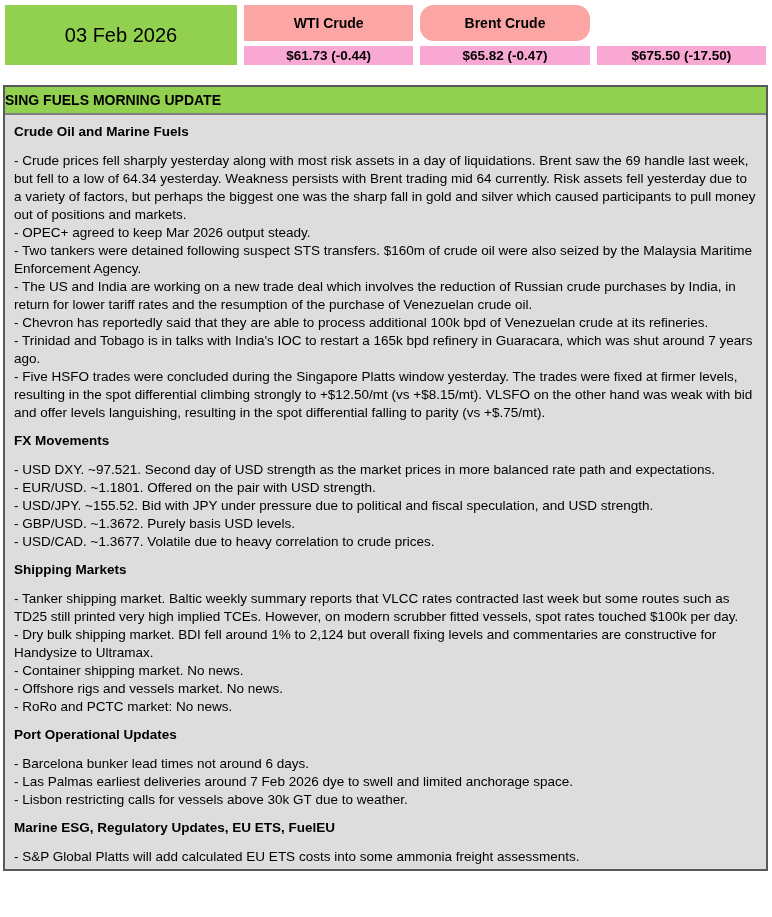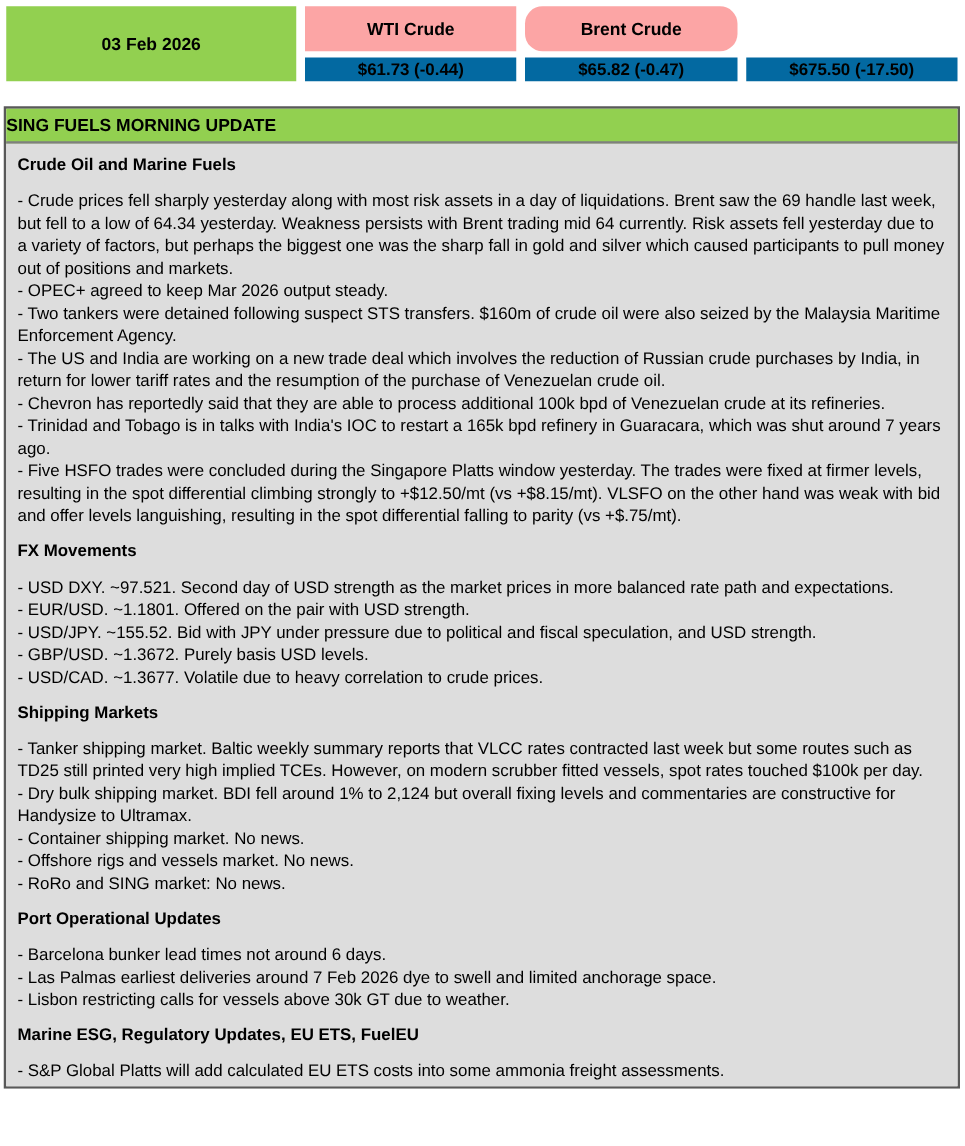--- a/index.html
+++ b/index.html
@@ -19,33 +19,33 @@
     row-gap: 5px;
     width: 761px;
     margin: 5px 0 0 5px;
   }
   .date-cell {
     grid-row: 1 / span 2;
     background: #92D050;
     display: flex;
     align-items: center;
     justify-content: center;
-    font-weight: bold;
-    font-size: 14px;
+    font-weight: normal;
+    font-size: 20px;
   }
   .quote-head {
     background: #fca5a5;
     display: flex;
     align-items: center;
     justify-content: center;
     font-weight: bold;
     font-size: 14px;
   }
   .quote-value {
-    background: #0369a1;
+    background: #f9a8d4;
     display: flex;
     align-items: center;
     justify-content: center;
     font-weight: bold;
     font-size: 13.5px;
   }
   
   .box {
     width: 765px;
     margin: 20px 0 0 3px;
@@ -110,21 +110,21 @@
       <div class="bullet">- USD DXY. ~97.521. Second day of USD strength as the market prices in more balanced rate path and expectations.</div>
       <div class="bullet">- EUR/USD. ~1.1801. Offered on the pair with USD strength.</div>
       <div class="bullet">- USD/JPY. ~155.52. Bid with JPY under pressure due to political and fiscal speculation, and USD strength.</div>
       <div class="bullet">- GBP/USD. ~1.3672. Purely basis USD levels.</div>
       <div class="bullet">- USD/CAD. ~1.3677. Volatile due to heavy correlation to crude prices.</div>
       <div class="sec-heading">Shipping Markets</div>
       <div class="bullet">- Tanker shipping market. Baltic weekly summary reports that VLCC rates contracted last week but some routes such as TD25 still printed very high implied TCEs. However, on modern scrubber fitted vessels, spot rates touched $100k per day.</div>
       <div class="bullet">- Dry bulk shipping market. BDI fell around 1% to 2,124 but overall fixing levels and commentaries are constructive for Handysize to Ultramax.</div>
       <div class="bullet">- Container shipping market. No news.</div>
       <div class="bullet">- Offshore rigs and vessels market. No news.</div>
-      <div class="bullet">- RoRo and SING market: No news.</div>
+      <div class="bullet">- RoRo and PCTC market: No news.</div>
       <div class="sec-heading">Port Operational Updates</div>
       <div class="bullet">- Barcelona bunker lead times not around 6 days.</div>
       <div class="bullet">- Las Palmas earliest deliveries around 7 Feb 2026 dye to swell and limited anchorage space.</div>
       <div class="bullet">- Lisbon restricting calls for vessels above 30k GT due to weather.</div>
       <div class="sec-heading">Marine ESG, Regulatory Updates, EU ETS, FuelEU</div>
       <div class="bullet">- S&amp;P Global Platts will add calculated EU ETS costs into some ammonia freight assessments.</div>
     </div>
 </div>
 
 </body></html>

